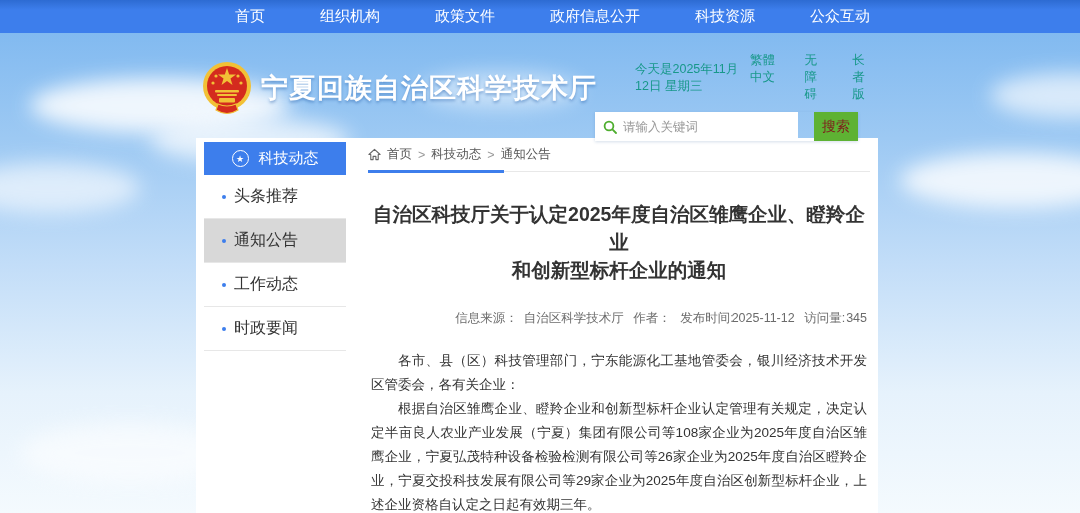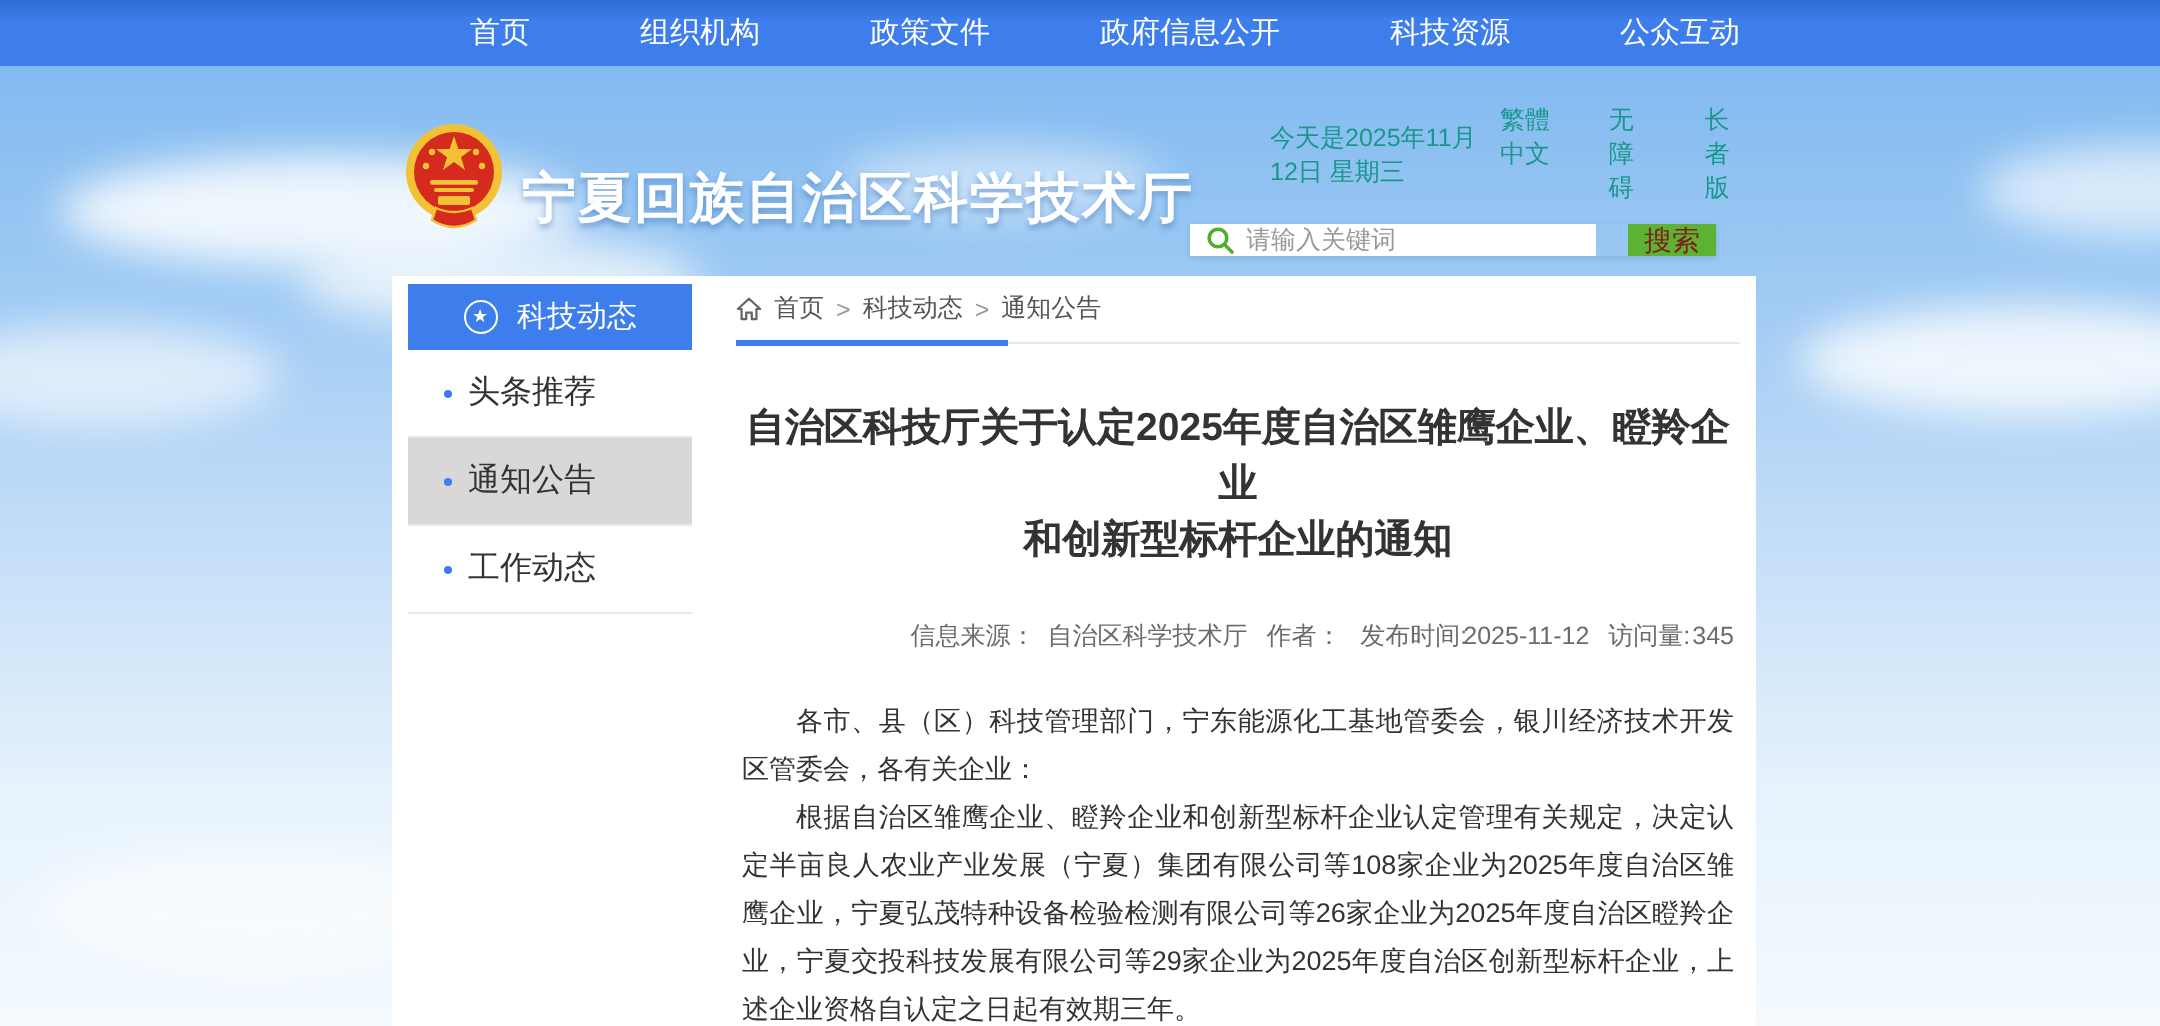--- a/index.html
+++ b/index.html
@@ -22,37 +22,37 @@
   .cloud { position:absolute; background:#fff; border-radius:50%; filter:blur(10px); opacity:.85; }
   .c1 { left:30px;  top:45px;  width:260px; height:55px; }
   .c2 { left:150px; top:85px;  width:200px; height:45px; opacity:.7;}
   .c3 { left:-40px; top:130px; width:180px; height:50px; opacity:.6;}
   .c4 { left:900px; top:120px; width:230px; height:55px; opacity:.8;}
   .c5 { left:990px; top:40px;  width:160px; height:45px; opacity:.65;}
   .c6 { left:20px;  top:390px; width:220px; height:60px; opacity:.55;}
   .c7 { left:420px; top:40px;  width:160px; height:35px; opacity:.5;}
 
   
-  .site-logo { position:absolute; left:202px; top:60px; display:flex; align-items:flex-end; cursor:pointer; z-index:6;}
+  .site-logo { position:absolute; left:202px; top:60px; display:flex; align-items:center; cursor:pointer; z-index:6;}
   .emblem { width:50px; height:56px; flex:0 0 auto; }
   .site-name { margin-left:9px; }
   .site-name .cn {
     color:#fff; font-size:27px; font-weight:bold; letter-spacing:1px;
     text-shadow:0 2px 3px rgba(20,80,160,.4); line-height:34px;
   }
   .site-name .en {
     color:#fff; font-size:11px; letter-spacing:.5px; word-spacing:7px;
     margin-top:3px; text-shadow:0 1px 2px rgba(20,80,160,.35);
   }
 
   .header-right { position:absolute; left:595px; top:52px; width:277px; z-index:6; }
   .date-row { display:flex; justify-content:space-between; align-items:center; font-size:12.5px; color:#18988a;margin-left:40px; }
   .quick-links { display:flex; gap:28px; }
   .quick-links span { cursor:pointer; }
-  .search-bar { margin-top:9px; display:flex; width:263px; height:16px; box-shadow:0 1px 3px rgba(40,90,150,.2); }
+  .search-bar { margin-top:9px; display:flex; width:263px; height:29px; box-shadow:0 1px 3px rgba(40,90,150,.2); }
   .search-input-wrap { background:#fff; flex:1; display:flex; align-items:center; padding:0 8px; }
   .search-input-wrap svg { flex:0 0 auto; margin-right:6px; }
   .search-input { border:none; outline:none; font-size:12.5px; width:100%; color:#333; background:transparent; }
   .search-input::placeholder { color:#999; }
   .search-btn { width:44px; background:#5eb233; color:#7f1d1d; font-size:14px; border:none; cursor:pointer;margin-left:16px; }
 
   
   .card { position:absolute; left:196px; top:138px; width:682px; height:375px; background:#fff; z-index:4; }
 
   
@@ -164,20 +164,24 @@
       <span>头条推荐</span>
     </div>
     <div class="side-item selected">
       <span class="dot"></span>
       <span>通知公告</span>
     </div>
     <div class="side-item">
       <span class="dot"></span>
       <span>工作动态</span>
     </div>
+    <div class="side-item">
+      <span class="dot"></span>
+      <span>时政要闻</span>
+    </div>
   </div>
 
   <div class="main">
     <div class="breadcrumb">
       <span class="home-ic">
         <svg width="13" height="13" viewBox="0 0 14 14">
           <path d="M7 1.5 L13 7 H11 V12.5 H8.5 V9 H5.5 V12.5 H3 V7 H1 Z" fill="none" stroke="#666" stroke-width="1.2" stroke-linejoin="round"></path>
         </svg>
       </span>
       <span class="bc-link">首页</span>

